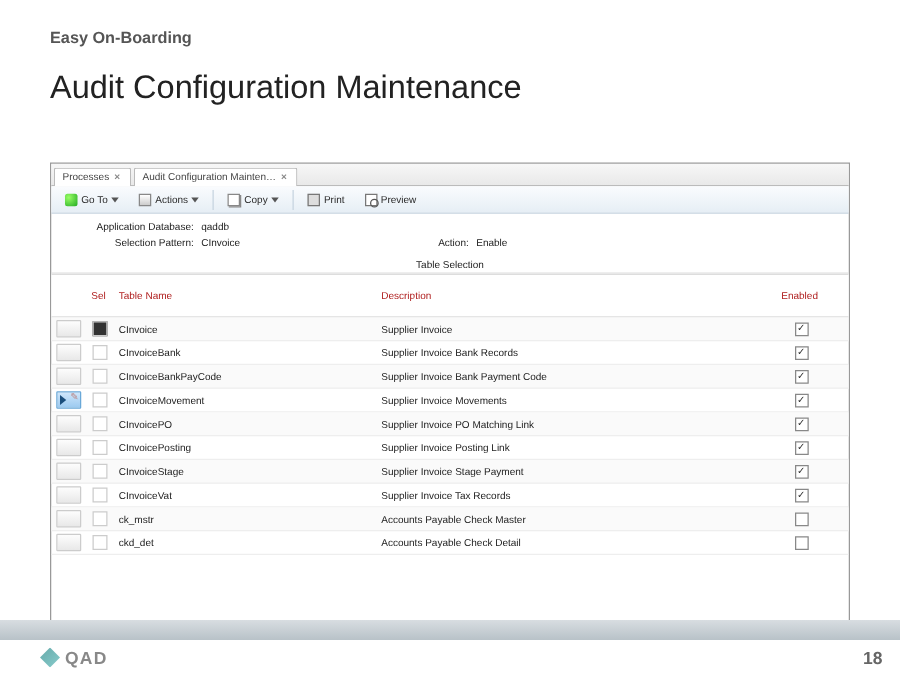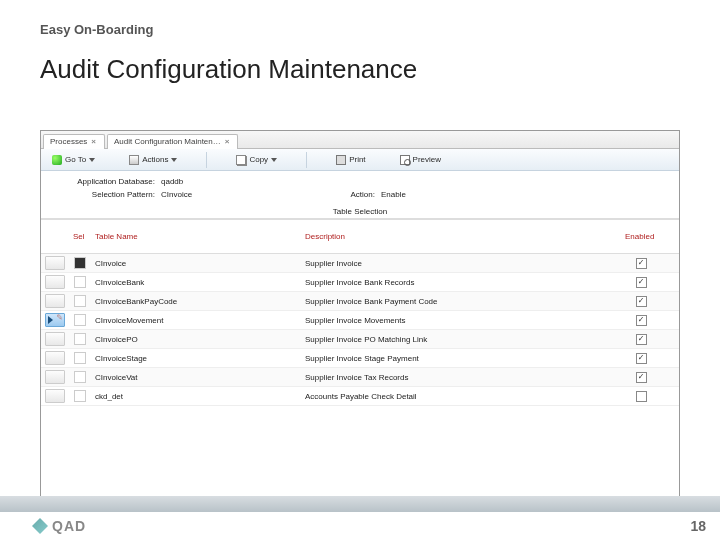--- a/index.html
+++ b/index.html
@@ -41,21 +41,21 @@
     border-radius: 2px 2px 0 0;
     padding: 1px 8px 1px 6px;
     margin-right: 2px;
     display: flex; align-items: center; gap: 4px;
     height: 15px; margin-top: 3px;
     color: #444;
     cursor: pointer;
   }
   .tab .close { color:#888; font-weight:bold; }
   .toolbar {
-    display: flex; align-items: center; gap: 20px;
+    display: flex; align-items: center; gap: 2px;
     background: linear-gradient(#fafcfe,#e6eef5);
     border-bottom: 1px solid #c6d3df;
     height: 22px;
     padding: 0 4px;
   }
   .tool-btn {
     display: flex; align-items: center; gap: 3px;
     padding: 1px 6px; height: 18px;
     border: 1px solid transparent;
     border-radius: 2px;
@@ -269,35 +269,57 @@
           <div class="cell">Supplier Invoice PO Matching Link</div>
           <div>
             <div class="chk on"></div>
           </div>
         </div>
         <div class="grid-row">
           <div class="row-handle"></div>
           <div>
             <div class="sel-box"></div>
           </div>
+          <div class="cell">CInvoicePosting</div>
+          <div class="cell">Supplier Invoice Posting Link</div>
+          <div>
+            <div class="chk on"></div>
+          </div>
+        </div>
+        <div class="grid-row">
+          <div class="row-handle"></div>
+          <div>
+            <div class="sel-box"></div>
+          </div>
           <div class="cell">CInvoiceStage</div>
           <div class="cell">Supplier Invoice Stage Payment</div>
           <div>
             <div class="chk on"></div>
           </div>
         </div>
         <div class="grid-row">
           <div class="row-handle"></div>
           <div>
             <div class="sel-box"></div>
           </div>
           <div class="cell">CInvoiceVat</div>
           <div class="cell">Supplier Invoice Tax Records</div>
           <div>
             <div class="chk on"></div>
+          </div>
+        </div>
+        <div class="grid-row">
+          <div class="row-handle"></div>
+          <div>
+            <div class="sel-box"></div>
+          </div>
+          <div class="cell">ck_mstr</div>
+          <div class="cell">Accounts Payable Check Master</div>
+          <div>
+            <div class="chk"></div>
           </div>
         </div>
         <div class="grid-row">
           <div class="row-handle"></div>
           <div>
             <div class="sel-box"></div>
           </div>
           <div class="cell">ckd_det</div>
           <div class="cell">Accounts Payable Check Detail</div>
           <div>

